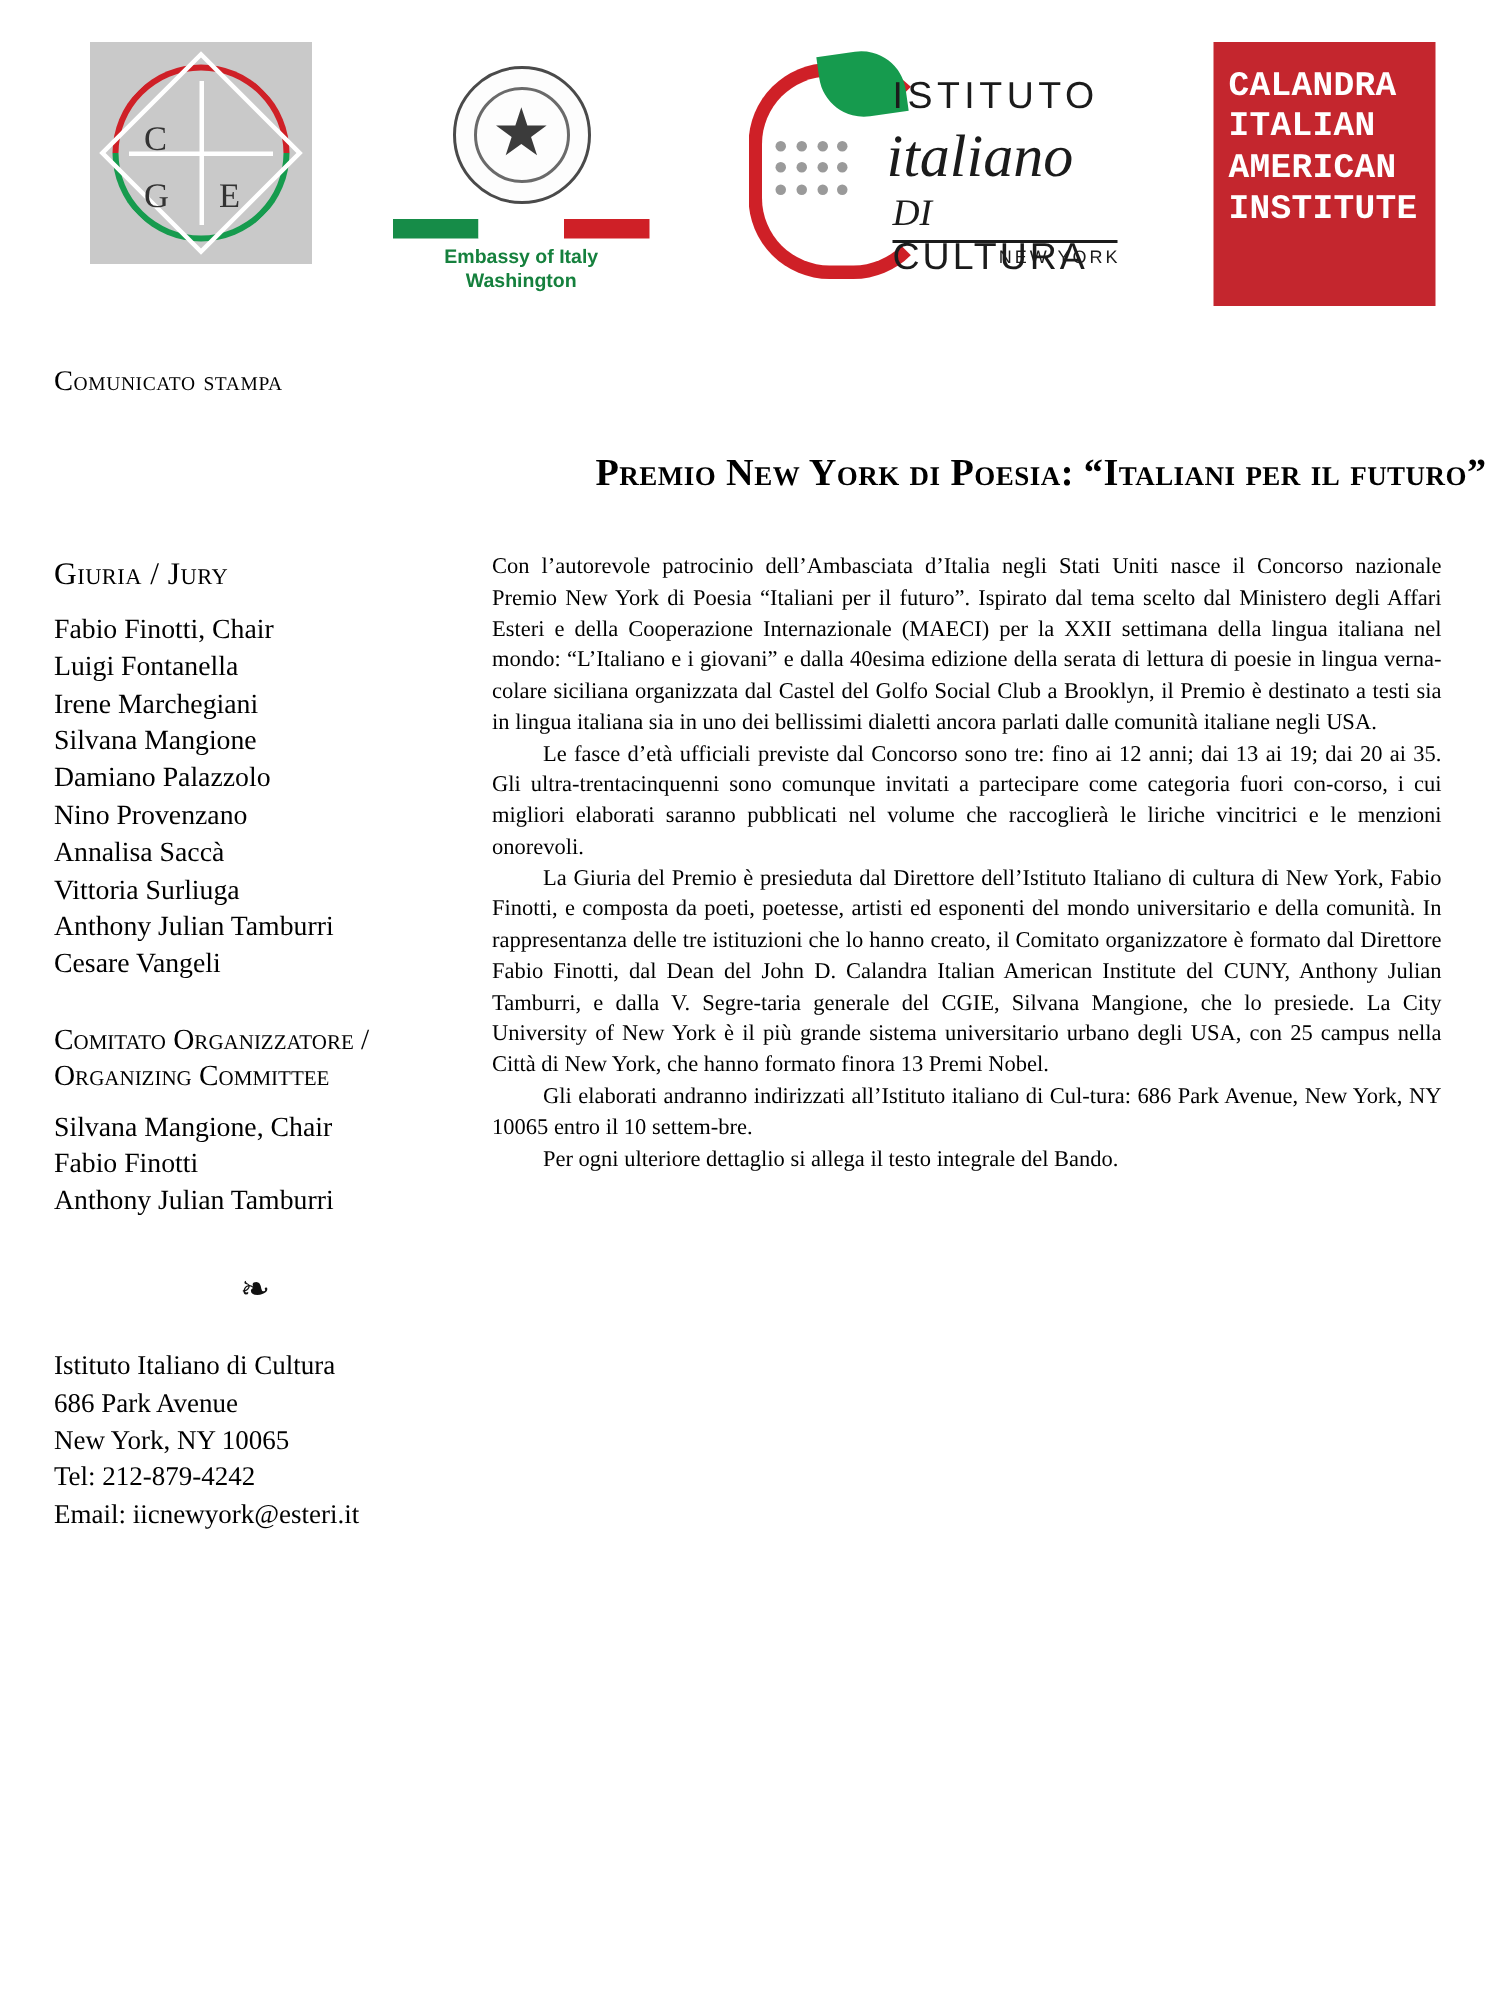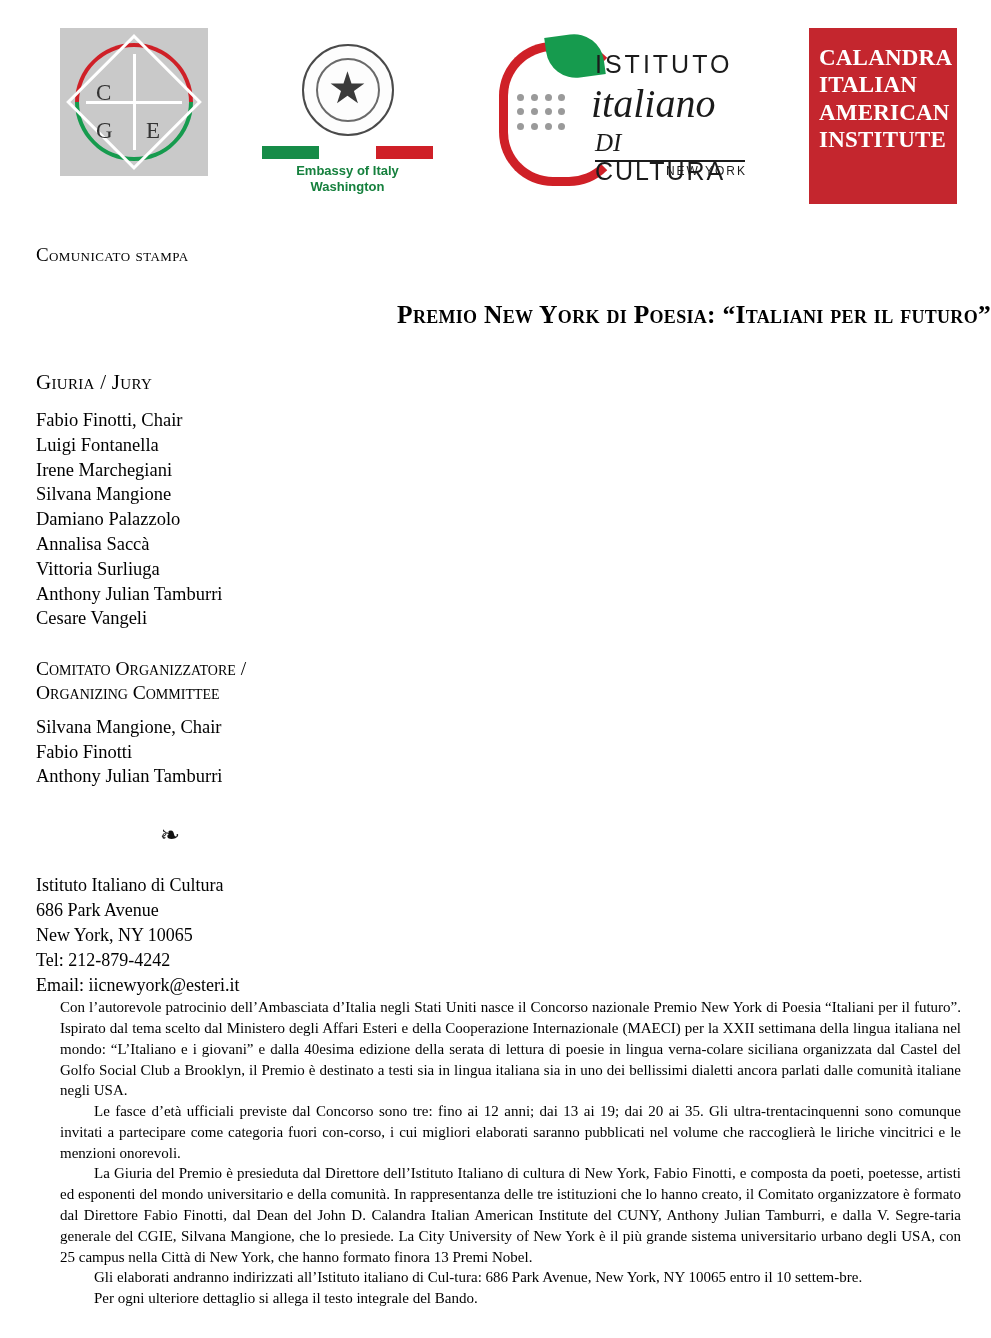--- a/index.html
+++ b/index.html
@@ -248,21 +248,21 @@
   }
 
   
   .calandra {
     flex: 0 0 auto;
     margin-left: 56px;
     width: 148px;
     height: 176px;
     background: #c4262e;
     color: #ffffff;
-    font-family: Liberation Serif, serif;
+    font-family: Liberation Mono, monospace;
     font-weight: bold;
     font-size: 23px;
     line-height: 1.19;
     letter-spacing: 0.2px;
     padding: 16px 8px 0 10px;
     box-sizing: border-box;
   }
 
   
   .press-label {
@@ -277,21 +277,20 @@
     font-variant: small-caps;
     font-size: 25.5px;
     letter-spacing: 0.3px;
   }
 
   .columns {
     display: flex;
     margin: 38px 0 0 0;
     padding: 0 30px 0 36px;
     box-sizing: border-box;
-    flex-direction: column;
   }
   .col-left {
     width: 268px;
     flex: 0 0 268px;
     font-size: 18.5px;
     line-height: 1.34;
   }
   .col-left h3 {
     font-weight: normal;
     font-variant: small-caps;
@@ -407,20 +406,21 @@
   <div class="columns">
 
     <div class="col-left">
       <h3>Giuria / Jury</h3>
       <div class="jury-list">
         <div>Fabio Finotti, Chair</div>
         <div>Luigi Fontanella</div>
         <div>Irene Marchegiani</div>
         <div>Silvana Mangione</div>
         <div>Damiano Palazzolo</div>
+        <div>Nino Provenzano</div>
         <div>Annalisa Saccà</div>
         <div>Vittoria Surliuga</div>
         <div>Anthony Julian Tamburri</div>
         <div>Cesare Vangeli</div>
       </div>
 
       <div class="comm-head">
         <div>Comitato Organizzatore /</div>
         <div>Organizing Committee</div>
       </div>

